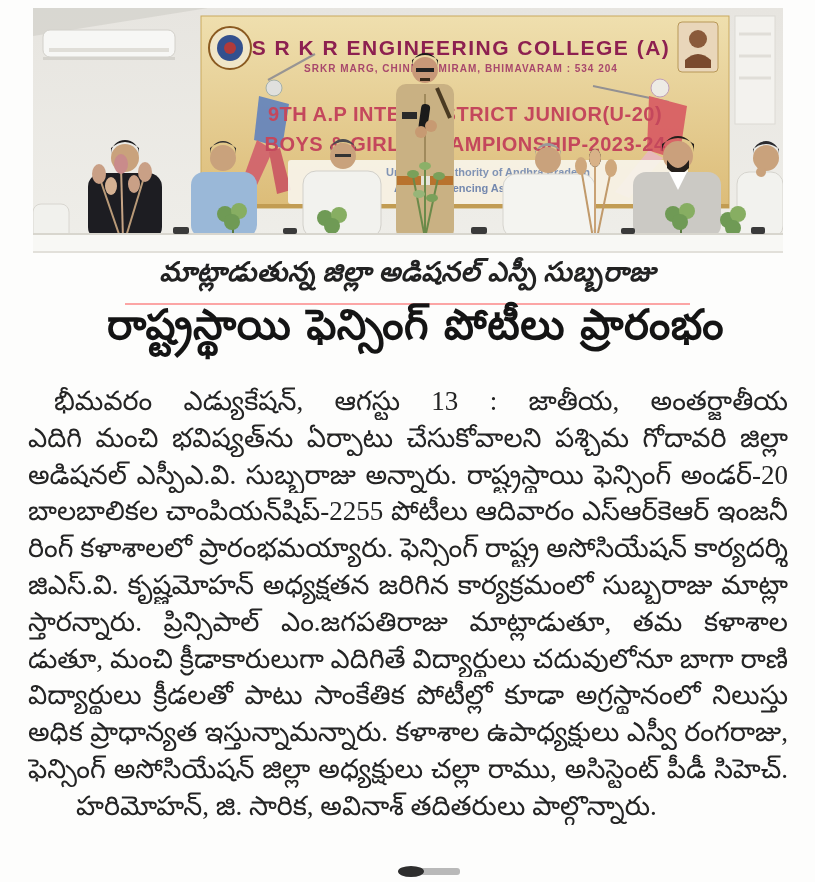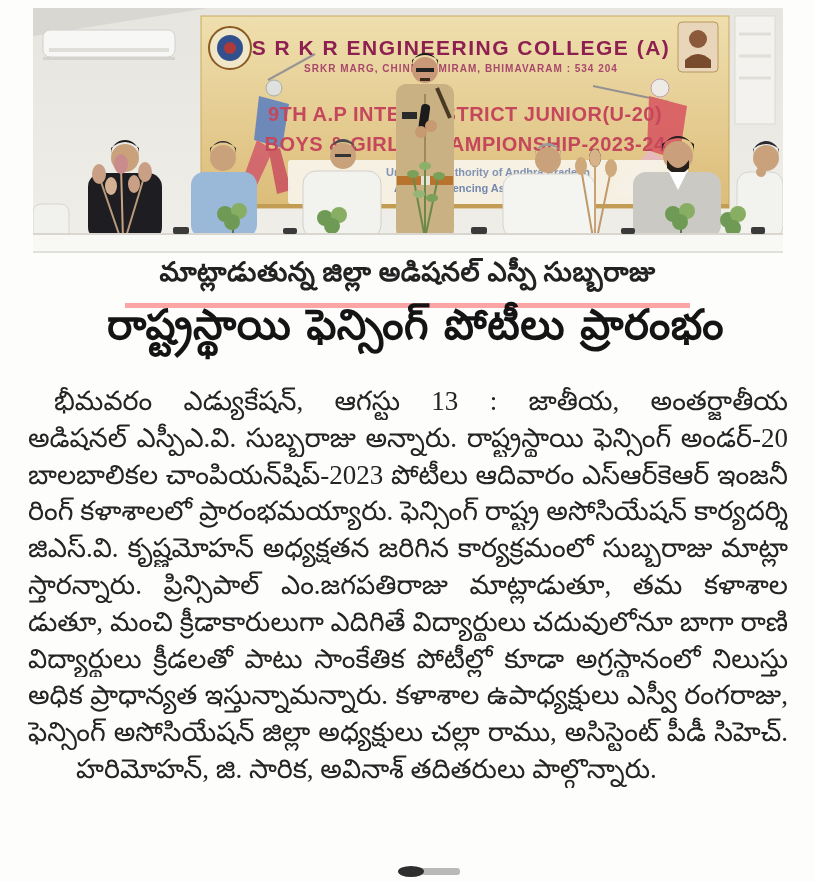--- a/index.html
+++ b/index.html
@@ -9,22 +9,23 @@
     font-family:"Liberation Serif","DejaVu Serif",serif;
     color:#262626;
   }
   
   .photo{position:absolute;left:33px;top:8px;width:750px;height:245px;text-align:center;}
   .photo svg{display:block;}
   
   .caption-row{position:absolute;top:257px;left:0;width:815px;text-align:center;}
   .caption-row .cap{
     display:inline-block;font-size:27px;font-weight:600;color:#222;
-    padding:0 34px 9px 34px;border-bottom:5px solid #fca5a5;
+    padding:0 34px 9px 34px;border-bottom:2px solid #fca5a5;
     letter-spacing:.5px;
+    font-style:italic;
   }
   
   .headline-row{position:absolute;top:300px;left:0;width:815px;text-align:center;margin-left:8px;}
   .headline-row h1{
     margin:0;font-size:42px;font-weight:800;color:#141414;letter-spacing:.5px;
     font-family:"DejaVu Sans","Liberation Sans",sans-serif;
   }
   
   .article{position:absolute;top:383px;left:28px;width:760px;font-size:27px;color:#242424;}
   .article .line{
@@ -246,22 +247,23 @@
   <div class="caption-row">
     <span class="cap">మాట్లాడుతున్న జిల్లా అడిషనల్ ఎస్పీ సుబ్బరాజు</span>
   </div>
 
   <div class="headline-row">
     <h1>రాష్ట్రస్థాయి ఫెన్సింగ్ పోటీలు ప్రారంభం</h1>
   </div>
 
   <div class="article">
     <div class="line indent">భీమవరం ఎడ్యుకేషన్, ఆగస్టు 13 : జాతీయ, అంతర్జాతీయ క్రీడాకారులుగా</div>
+    <div class="line">ఎదిగి మంచి భవిష్యత్‌ను ఏర్పాటు చేసుకోవాలని పశ్చిమ గోదావరి జిల్లా</div>
     <div class="line">అడిషనల్ ఎస్పీఎ.వి. సుబ్బరాజు అన్నారు. రాష్ట్రస్థాయి ఫెన్సింగ్ అండర్-20</div>
-    <div class="line">బాలబాలికల చాంపియన్‌షిప్-2023 పోటీలు ఆదివారం ఎస్ఆర్‌కెఆర్ ఇంజనీ</div>
+    <div class="line">బాలబాలికల చాంపియన్‌షిప్-2255 పోటీలు ఆదివారం ఎస్ఆర్‌కెఆర్ ఇంజనీ</div>
     <div class="line">రింగ్ కళాశాలలో ప్రారంభమయ్యారు. ఫెన్సింగ్ రాష్ట్ర అసోసియేషన్ కార్యదర్శి</div>
     <div class="line">జిఎస్.వి. కృష్ణమోహన్ అధ్యక్షతన జరిగిన కార్యక్రమంలో సుబ్బరాజు మాట్లా</div>
     <div class="line">స్తారన్నారు. ప్రిన్సిపాల్ ఎం.జగపతిరాజు మాట్లాడుతూ, తమ కళాశాల</div>
     <div class="line">డుతూ, మంచి క్రీడాకారులుగా ఎదిగితే విద్యార్థులు చదువులోనూ బాగా రాణి</div>
     <div class="line">విద్యార్థులు క్రీడలతో పాటు సాంకేతిక పోటీల్లో కూడా అగ్రస్థానంలో నిలుస్తు</div>
     <div class="line">అధిక ప్రాధాన్యత ఇస్తున్నామన్నారు. కళాశాల ఉపాధ్యక్షులు ఎస్వీ రంగరాజు,</div>
     <div class="line">ఫెన్సింగ్ అసోసియేషన్ జిల్లా అధ్యక్షులు చల్లా రాము, అసిస్టెంట్ పీడీ సిహెచ్.</div>
     <div class="line last">హరిమోహన్, జి. సారిక, అవినాశ్ తదితరులు పాల్గొన్నారు.</div>
   </div>
 

